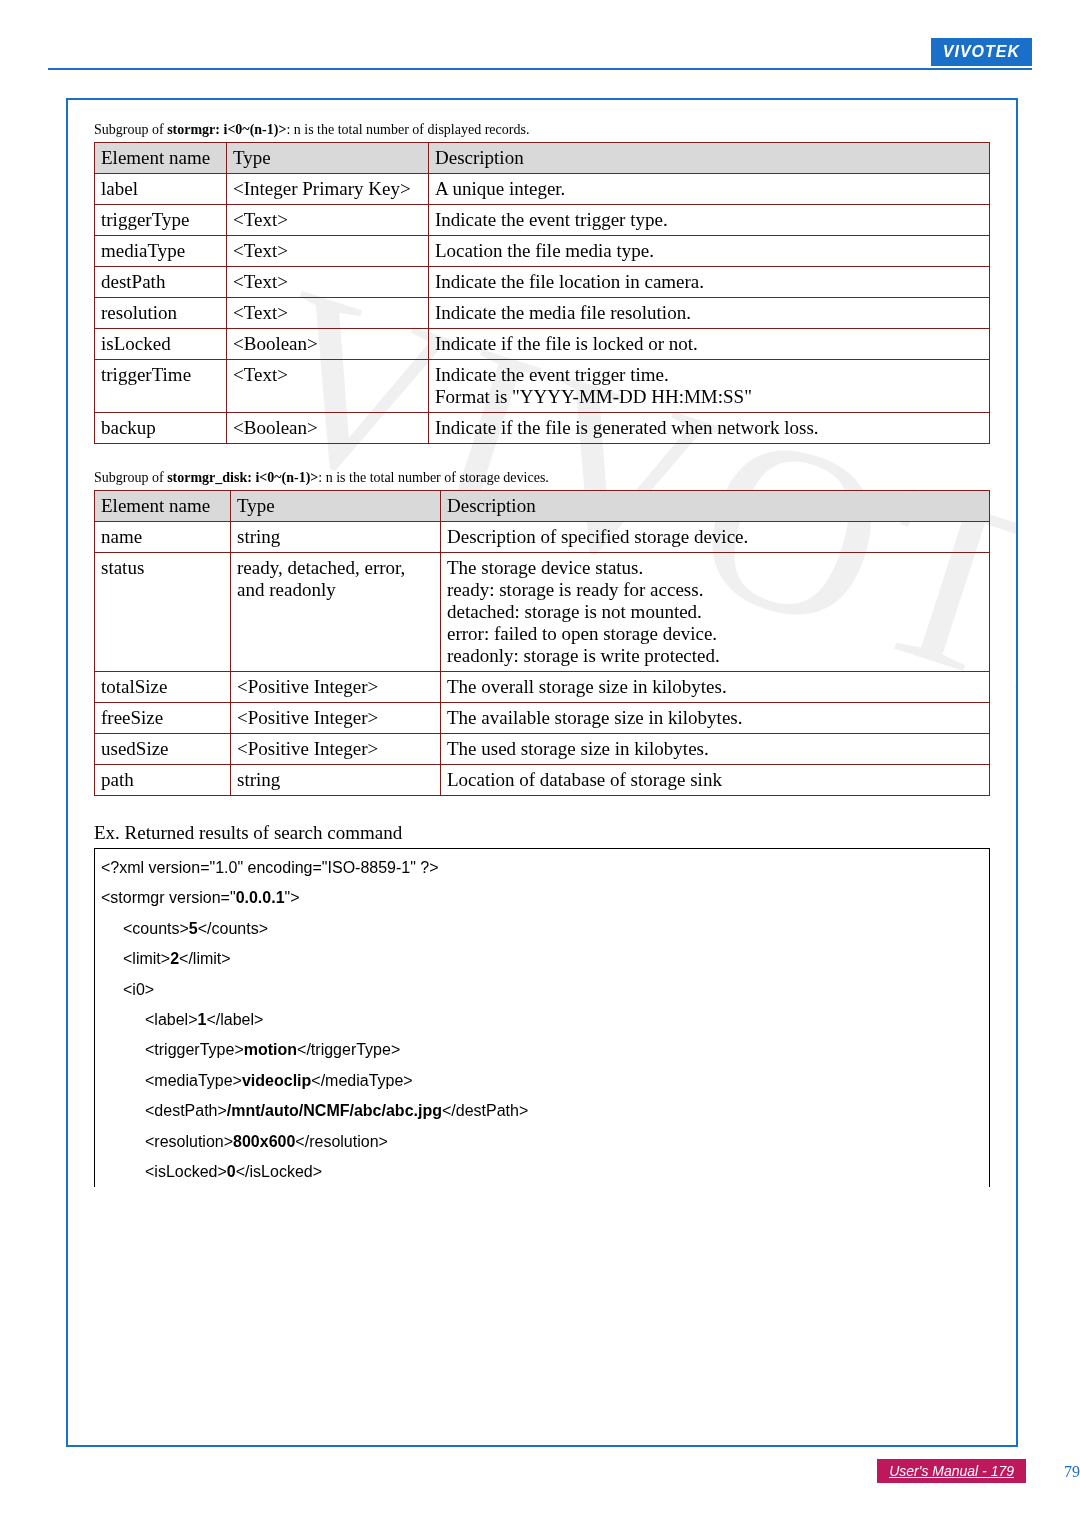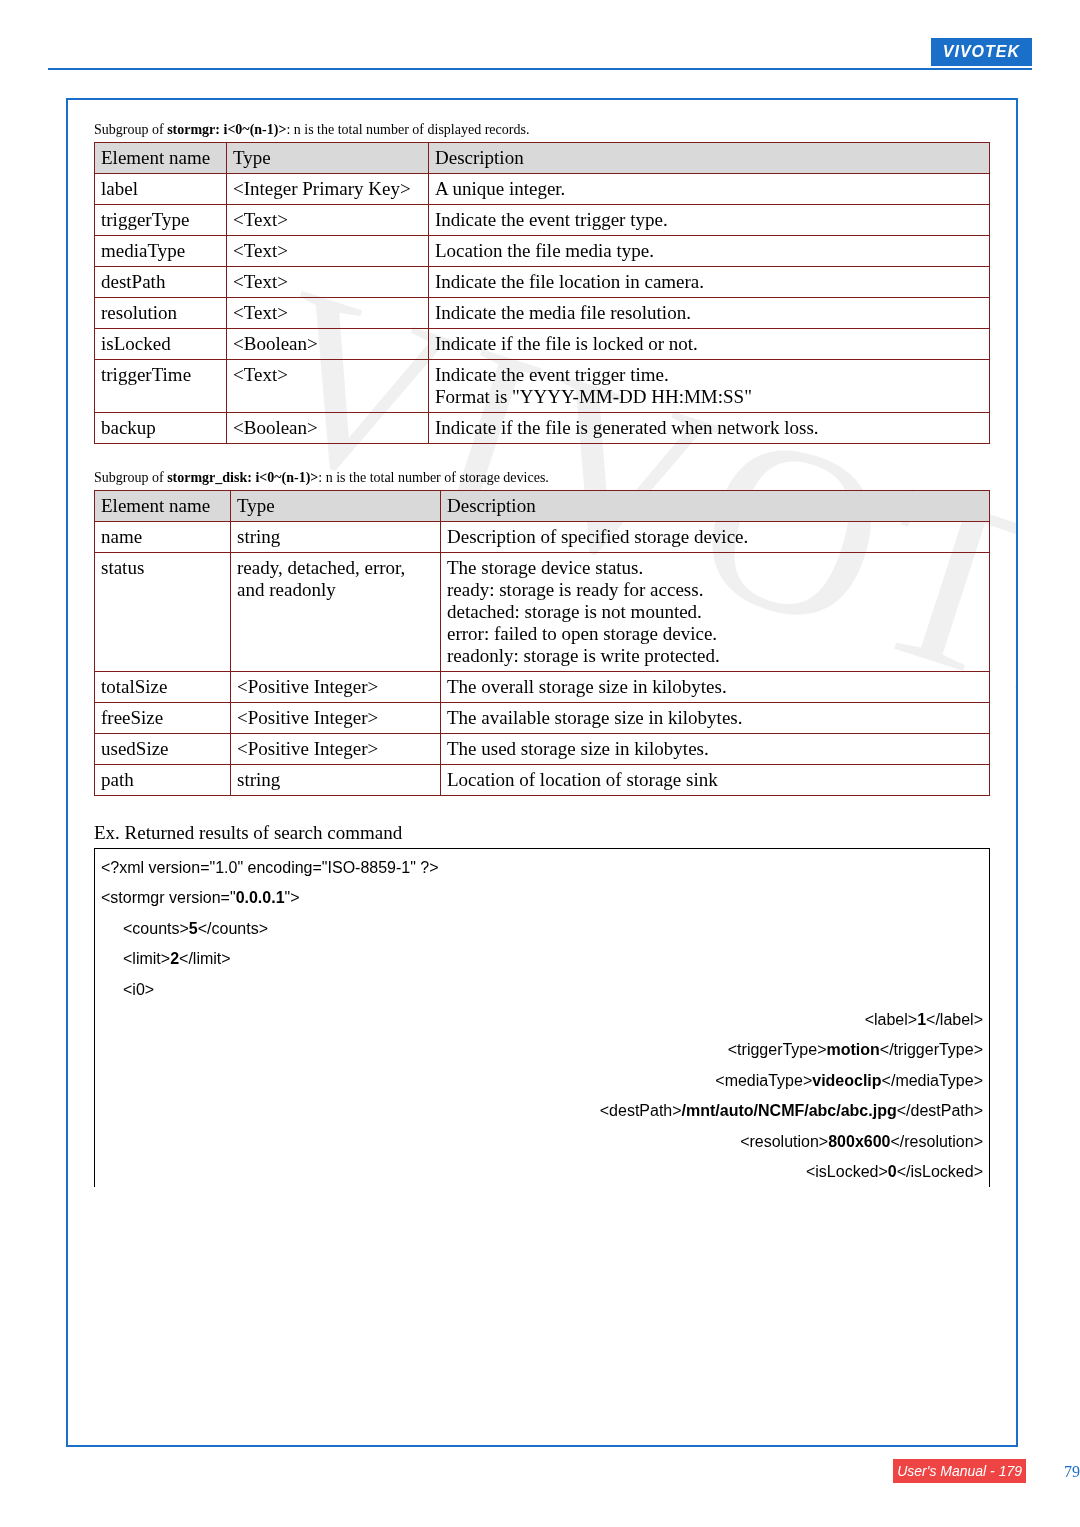--- a/index.html
+++ b/index.html
@@ -96,39 +96,40 @@
     border: 1px solid #000;
     border-bottom: none;
     font-family: Verdana, sans-serif;
     font-size: 16px;
     line-height: 1.9;
     padding: 4px 6px 0 6px;
     position: relative;
   }
   .xml-box .b { font-weight: bold; }
   .ind1 { padding-left: 22px; }
-  .ind2 { padding-left: 44px; text-align: right; }
+  .ind2 { padding-left: 44px; }
   .footer-pagenum {
     position: absolute;
     bottom: 46px;
     left: 0; right: 0;
     text-align: right;
     font-size: 16px;
     color: #1a6fc9;
   }
   .footer-right {
     position: absolute;
     bottom: 44px;
     right: 54px;
     font-size: 14px;
     color: #fff;
-    background: #ef4444;
-    padding: 4px 4px;
+    background: #be185d;
+    padding: 4px 12px;
     font-family: Arial, sans-serif;
     font-style: italic;
+    text-decoration: underline;
   }
 </style>
 </head>
 <body>
 
 <div class="page">
   <div class="header-bar">VIVOTEK</div>
   <div class="header-rule"></div>
 
   <div class="content-frame">
@@ -225,21 +226,21 @@
             <td>The available storage size in kilobytes.</td>
           </tr>
       <tr>
             <td>usedSize</td>
             <td>&lt;Positive Integer&gt;</td>
             <td>The used storage size in kilobytes.</td>
           </tr>
       <tr>
             <td>path</td>
             <td>string</td>
-            <td>Location of location of storage sink</td>
+            <td>Location of database of storage sink</td>
           </tr>
     </tbody>
       </table>
 
     <div class="ex-caption">Ex. Returned results of search command</div>
 
     <div class="xml-box">
       <div>&lt;?xml version="1.0" encoding="ISO-8859-1" ?&gt;</div>
       <div><span>&lt;stormgr version="</span><span class="b">0.0.0.1</span><span>"&gt;</span></div>
       <div class="ind1"><span>&lt;counts&gt;</span><span class="b">5</span><span>&lt;/counts&gt;</span></div>

